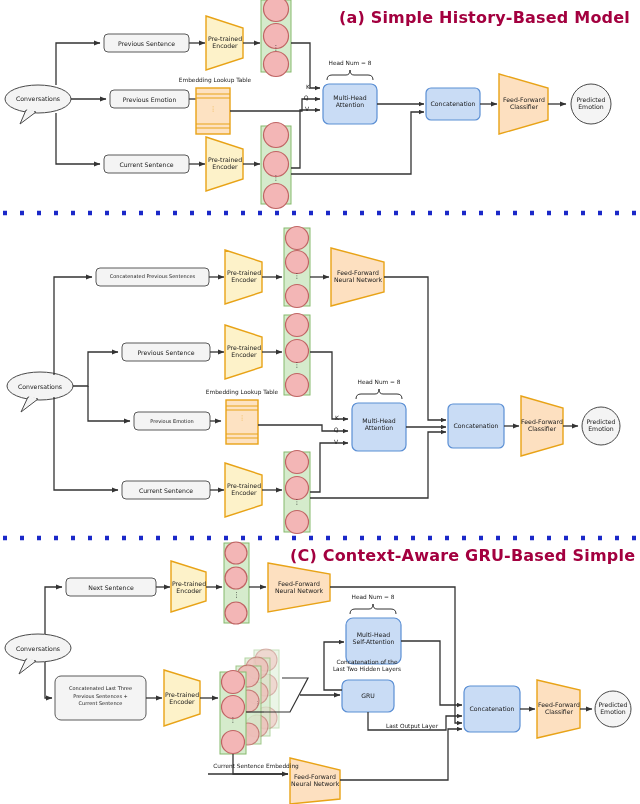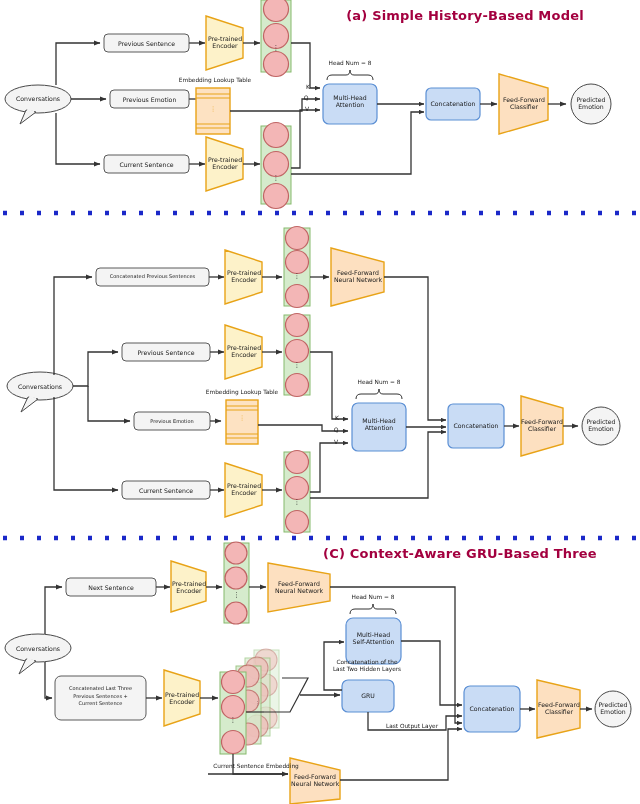--- a/index.html
+++ b/index.html
@@ -3,25 +3,25 @@
 <meta charset="utf-8">
 <style>
   html,body{margin:0;padding:0;background:#ffffff;}
   body{width:640px;height:804px;font-family:"DejaVu Sans",sans-serif;overflow:hidden;}
   #root{position:relative;width:640px;height:804px;background:#fff;}
   svg#canvas{position:absolute;left:0;top:0;width:640px;height:804px;}
   .panel-title{
     position:absolute;
     font-family:"DejaVu Sans",sans-serif;
     font-weight:bold;
-    font-size:13px;
+    font-size:16px;
     color:#a3003f;
     letter-spacing:.2px;
     white-space:nowrap;
-    text-align:center;
+    text-align:right;
   }
   .nodeLabel{
     position:absolute;
     font-family:"DejaVu Sans",sans-serif;
     color:#1a1a1a;
     text-align:center;
     line-height:1.18;
     white-space:pre;
     pointer-events:none;
   }
@@ -324,21 +324,21 @@
 
   <div class="freefloat" style="left:344px;top:379px;width:70px;">Head Num = 8</div>
   <div class="nodeLabel sm" style="left:352px;top:417px;width:54px;">Multi-Head
 Attention</div>
   <div class="nodeLabel sm" style="left:448px;top:422px;width:56px;">Concatenation</div>
   <div class="nodeLabel sm" style="left:521px;top:418px;width:42px;">Feed-Forward
 Classifier</div>
   <div class="nodeLabel sm" style="left:582px;top:418px;width:38px;">Predicted
 Emotion</div>
 
-  <div class="panel-title" style="left:290px;top:546px;width:340px;">(C) Context-Aware GRU-Based Three</div>
+  <div class="panel-title" style="left:290px;top:546px;width:340px;">(C) Context-Aware GRU-Based Simple</div>
 
   <div class="nodeLabel sm" style="left:6px;top:645px;width:64px;">Conversations</div>
   <div class="nodeLabel sm" style="left:66px;top:584px;width:90px;">Next Sentence</div>
   <div class="nodeLabel tiny" style="left:55px;top:685px;width:91px;line-height:1.5;">Concatenated Last Three
 Previous Sentences +
 Current Sentence</div>
 
   <div class="nodeLabel sm" style="left:170px;top:580px;width:38px;">Pre-trained
 Encoder</div>
   <div class="nodeLabel sm" style="left:163px;top:691px;width:38px;">Pre-trained

